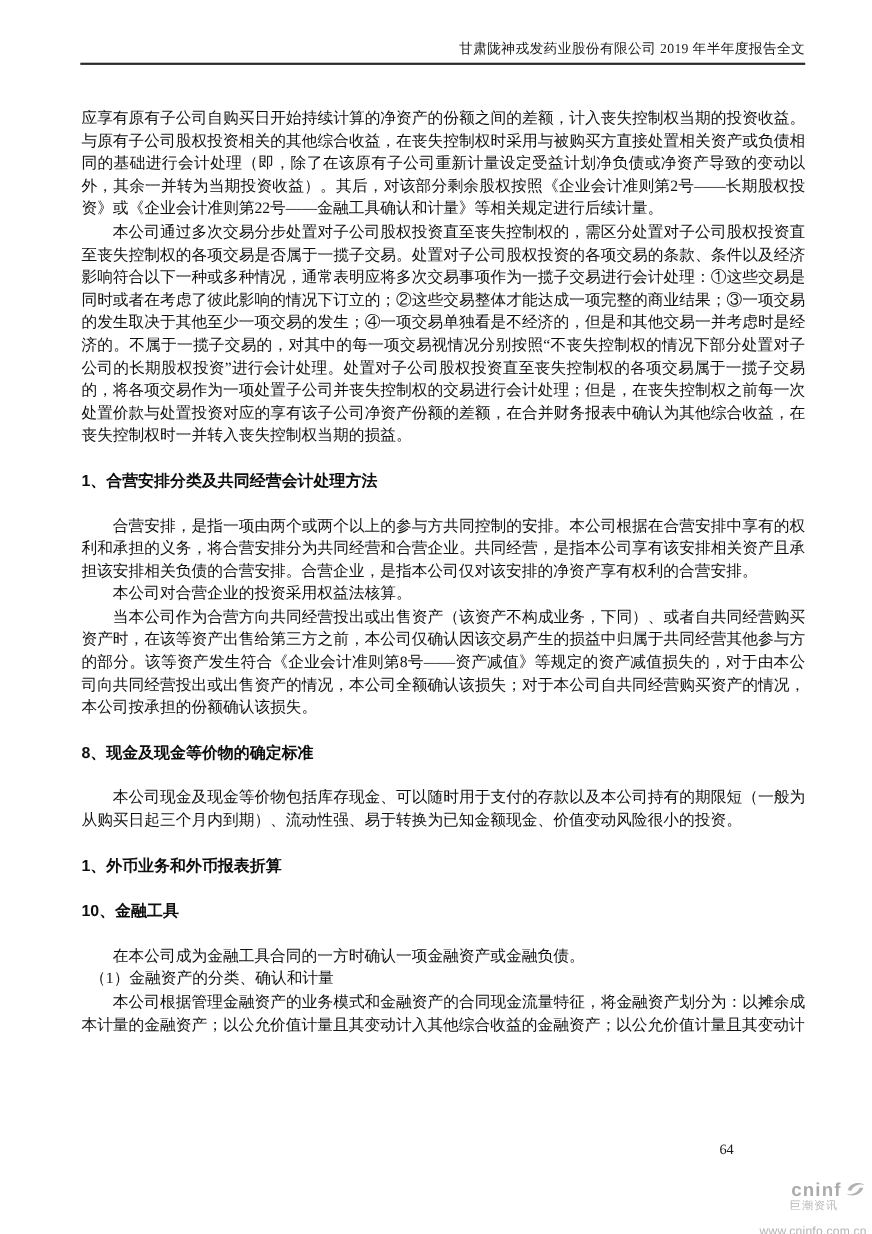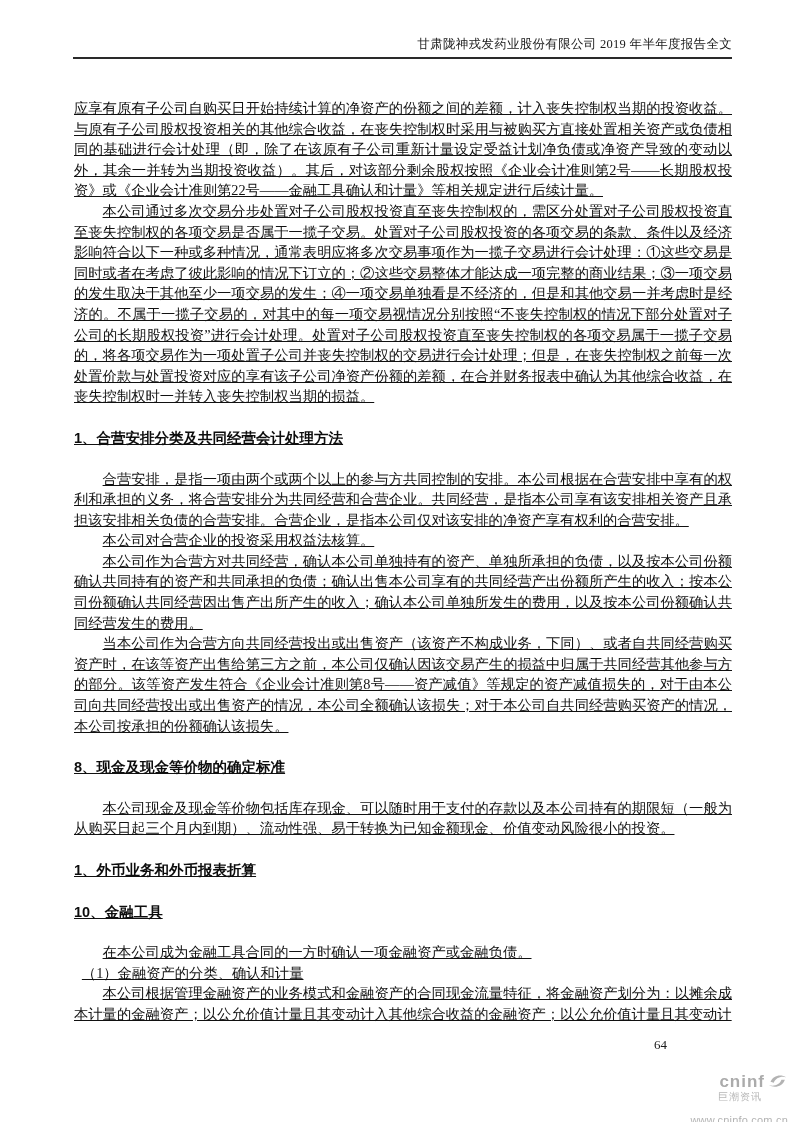--- a/index.html
+++ b/index.html
@@ -21,21 +21,20 @@
   }
   .header-rule{
     margin-top:4px;height:0;border-top:2px solid #2a2a2a;
   }
 
   
   .content{
     position:absolute;top:98px;left:74px;width:658px;
     font-size:14.3px;line-height:20.6px;text-align:justify;
     color:#111;
-    text-decoration:underline;
   }
   .content p{margin:0;}
   p.indent{text-indent:2em;}
   p.small-indent{text-indent:.55em;}
   h3.section-heading{
     margin:21px 0 20px 0;
     font-family:"Liberation Sans","DejaVu Sans",sans-serif;
     font-size:14.5px;font-weight:bold;line-height:20.6px;
     color:#0d0d0d;text-align:left;
   }
@@ -67,21 +66,20 @@
     <div class="header-title">甘肃陇神戎发药业股份有限公司 2019 年半年度报告全文</div>
     <div class="header-rule"></div>
   </div>
 
   <div class="content">
     <p class="para">应享有原有子公司自购买日开始持续计算的净资产的份额之间的差额，计入丧失控制权当期的投资收益。与原有子公司股权投资相关的其他综合收益，在丧失控制权时采用与被购买方直接处置相关资产或负债相同的基础进行会计处理（即，除了在该原有子公司重新计量设定受益计划净负债或净资产导致的变动以外，其余一并转为当期投资收益）。其后，对该部分剩余股权按照《企业会计准则第2号——长期股权投资》或《企业会计准则第22号——金融工具确认和计量》等相关规定进行后续计量。</p>
     <p class="indent">本公司通过多次交易分步处置对子公司股权投资直至丧失控制权的，需区分处置对子公司股权投资直至丧失控制权的各项交易是否属于一揽子交易。处置对子公司股权投资的各项交易的条款、条件以及经济影响符合以下一种或多种情况，通常表明应将多次交易事项作为一揽子交易进行会计处理：①这些交易是同时或者在考虑了彼此影响的情况下订立的；②这些交易整体才能达成一项完整的商业结果；③一项交易的发生取决于其他至少一项交易的发生；④一项交易单独看是不经济的，但是和其他交易一并考虑时是经济的。不属于一揽子交易的，对其中的每一项交易视情况分别按照“不丧失控制权的情况下部分处置对子公司的长期股权投资”进行会计处理。处置对子公司股权投资直至丧失控制权的各项交易属于一揽子交易的，将各项交易作为一项处置子公司并丧失控制权的交易进行会计处理；但是，在丧失控制权之前每一次处置价款与处置投资对应的享有该子公司净资产份额的差额，在合并财务报表中确认为其他综合收益，在丧失控制权时一并转入丧失控制权当期的损益。</p>
     <h3 class="section-heading">1、合营安排分类及共同经营会计处理方法</h3>
     <p class="indent">合营安排，是指一项由两个或两个以上的参与方共同控制的安排。本公司根据在合营安排中享有的权利和承担的义务，将合营安排分为共同经营和合营企业。共同经营，是指本公司享有该安排相关资产且承担该安排相关负债的合营安排。合营企业，是指本公司仅对该安排的净资产享有权利的合营安排。</p>
     <p class="indent">本公司对合营企业的投资采用权益法核算。</p>
-    <p class="indent">本公司作为合营方对共同经营，确认本公司单独持有的资产、单独所承担的负债，以及按本公司份额确认共同持有的资产和共同承担的负债；确认出售本公司享有的共同经营产出份额所产生的收入；按本公司份额确认共同经营因出售产出所产生的收入；确认本公司单独所发生的费用，以及按本公司份额确认共同经营发生的费用。</p>
     <p class="indent">当本公司作为合营方向共同经营投出或出售资产（该资产不构成业务，下同）、或者自共同经营购买资产时，在该等资产出售给第三方之前，本公司仅确认因该交易产生的损益中归属于共同经营其他参与方的部分。该等资产发生符合《企业会计准则第8号——资产减值》等规定的资产减值损失的，对于由本公司向共同经营投出或出售资产的情况，本公司全额确认该损失；对于本公司自共同经营购买资产的情况，本公司按承担的份额确认该损失。</p>
     <h3 class="section-heading">8、现金及现金等价物的确定标准</h3>
     <p class="indent">本公司现金及现金等价物包括库存现金、可以随时用于支付的存款以及本公司持有的期限短（一般为从购买日起三个月内到期）、流动性强、易于转换为已知金额现金、价值变动风险很小的投资。</p>
     <h3 class="section-heading">1、外币业务和外币报表折算</h3>
     <h3 class="section-heading">10、金融工具</h3>
     <p class="indent">在本公司成为金融工具合同的一方时确认一项金融资产或金融负债。</p>
     <p class="small-indent">（1）金融资产的分类、确认和计量</p>
     <p class="indent">本公司根据管理金融资产的业务模式和金融资产的合同现金流量特征，将金融资产划分为：以摊余成本计量的金融资产；以公允价值计量且其变动计入其他综合收益的金融资产；以公允价值计量且其变动计</p>
   </div>
 

